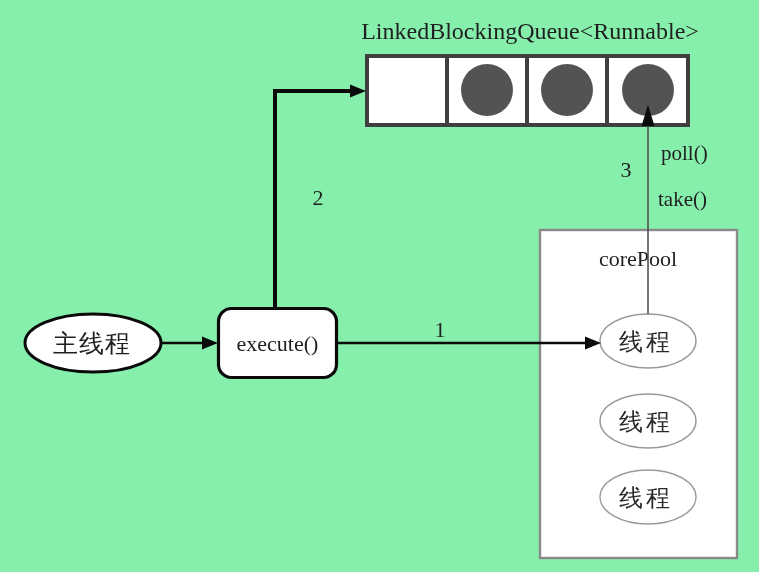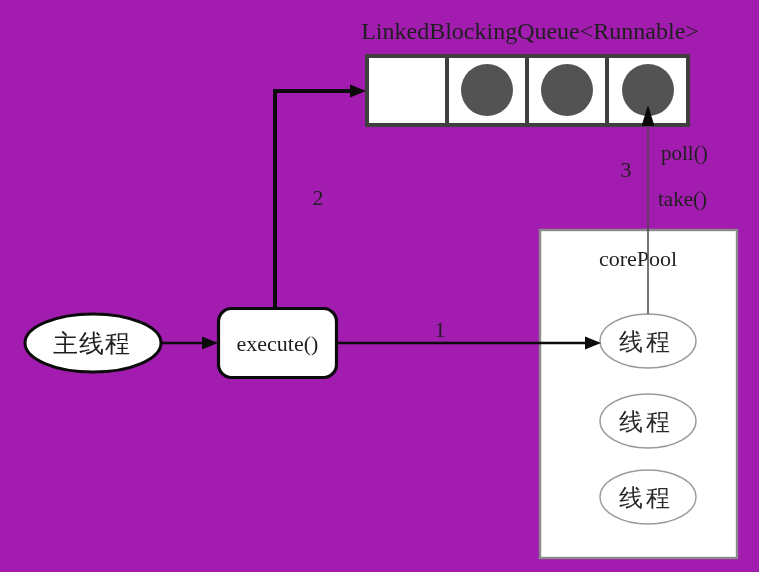--- a/index.html
+++ b/index.html
@@ -4,21 +4,21 @@
 <style>
   html, body {
     margin: 0;
     padding: 0;
     background: #ffffff;
   }
   .canvas {
     position: relative;
     width: 759px;
     height: 572px;
-    background: #a21caf;
+    background: #86efac;
     overflow: hidden;
   }
   svg {
     display: block;
   }
   text {
     font-family: "Liberation Serif", "DejaVu Serif", serif;
     fill: #1f1f1f;
   }
   .title-text      { font-size: 24px; }

